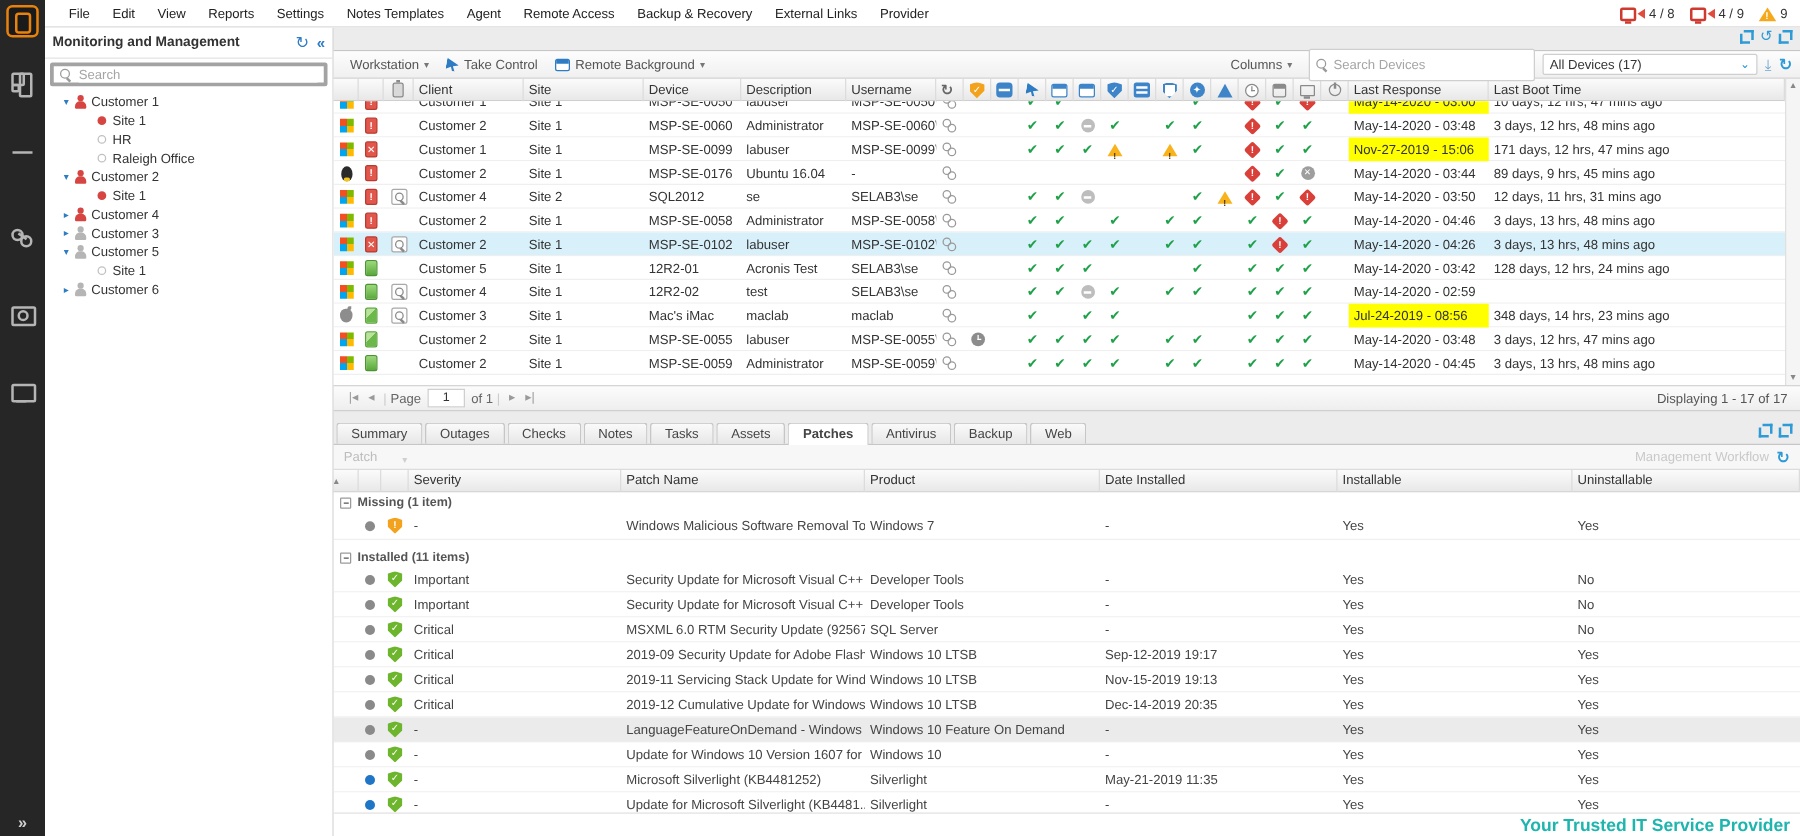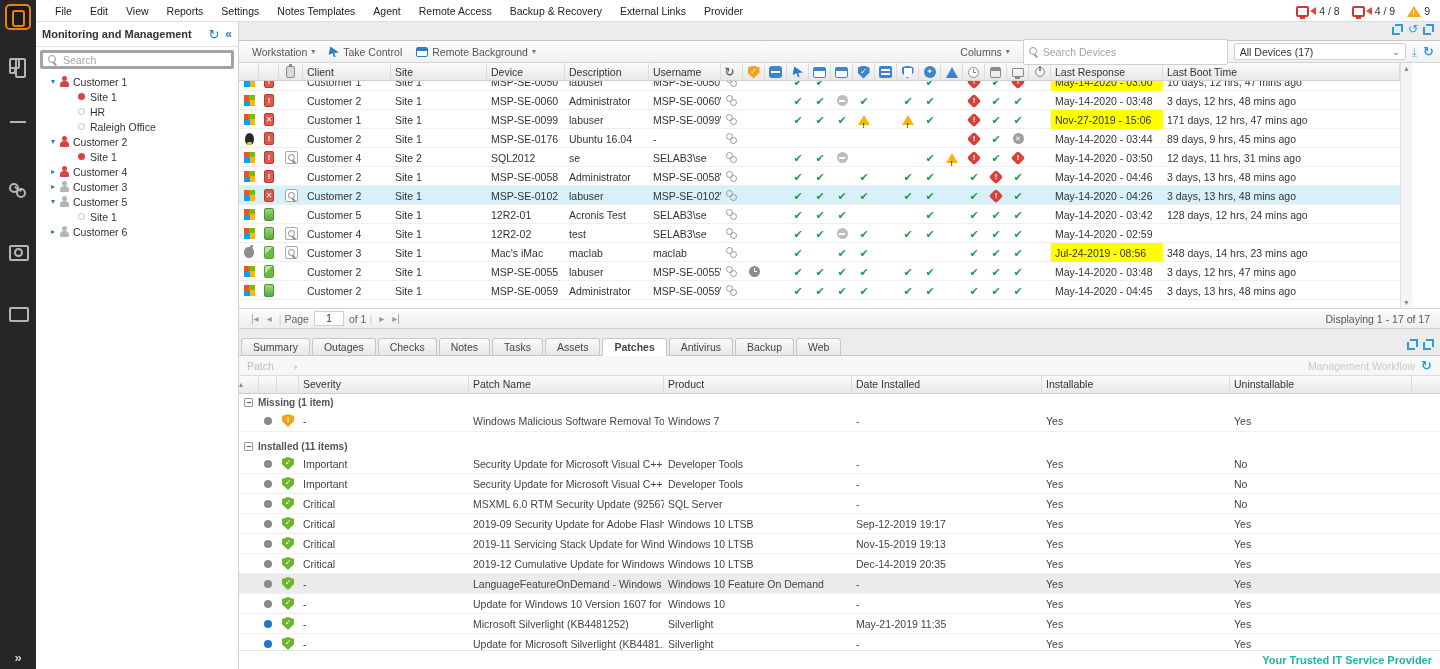--- a/index.html
+++ b/index.html
@@ -33,21 +33,21 @@
 .alert { display:flex; align-items:center; gap:3px; font-size:10.5px; color:#333; }
 .al-srv, .al-ws { width:13px; height:11px; border:2px solid #cf3a30; border-radius:2px; position:relative; }
 .al-srv::after, .al-ws::after { content:""; position:absolute; left:2px; bottom:-4px; width:5px; height:2px; background:#cf3a30; }
 .al-arrow { width:0; height:0; border-top:4px solid transparent; border-bottom:4px solid transparent; border-right:6px solid #e04b3d; margin-left:-2px; }
 .al-warn { width:0; height:0; border-left:7px solid transparent; border-right:7px solid transparent; border-bottom:11px solid #f5a81c; position:relative; }
 .al-warn i { position:absolute; left:-2px; top:2px; font-style:normal; font-weight:bold; color:#fff; font-size:8px; }
 
 .content { flex:1; display:flex; min-height:0; }
 
 
-.sidebar { width:203px; background:#fff; border-right:1px solid #cfcfcf; flex:none; display:flex; flex-direction:column; }
+.sidebar { width:231px; background:#fff; border-right:1px solid #cfcfcf; flex:none; display:flex; flex-direction:column; }
 .sb-head { height:25px; display:flex; align-items:center; padding:0 6px; border-bottom:1px solid #e4e4e4; }
 .sb-title { font-size:11px; font-weight:bold; color:#333; flex:1; }
 .sb-refresh { color:#2e7cc4; font-size:13px; margin-right:6px; cursor:pointer; }
 .sb-collapse { color:#2e7cc4; font-size:12px; font-weight:bold; cursor:pointer; }
 .sb-search { margin:3px 4px; height:19px; border:3px solid #a3a3a3; border-radius:2px; display:flex; align-items:center; padding:0 5px; background:#fff; }
 .mag-ico { width:10px; height:10px; position:relative; flex:none; }
 .mag-ico::before { content:""; position:absolute; left:0; top:0; width:6px; height:6px; border:1.5px solid #9a9a9a; border-radius:50%; }
 .mag-ico::after { content:""; position:absolute; right:1px; bottom:0; width:4px; height:1.5px; background:#9a9a9a; transform:rotate(45deg); }
 .sb-search input { border:none; outline:none; font-size:10.5px; color:#555; margin-left:5px; width:100%; font-family:inherit; }
 .sb-search input::placeholder { color:#a5a5a5; }
@@ -75,21 +75,21 @@
 .fs-ico::after { content:""; position:absolute; left:0; bottom:0; width:6px; height:6px; border-bottom:2px solid #2e9bd6; border-left:2px solid #2e9bd6; }
 .undo-ico { color:#2e9bd6; font-size:12px; line-height:11px; cursor:pointer; }
 
 .toolbar { height:22px; background:linear-gradient(#fdfdfd,#f0f0f0); border-bottom:1px solid #d5d5d5; display:flex; align-items:center; padding:0 6px; font-size:10.5px; color:#555; flex:none; position:relative; }
 .tb-item { display:flex; align-items:center; gap:4px; padding:0 7px; cursor:pointer; white-space:nowrap; }
 .caret { font-size:8px; color:#777; }
 .tc-ico { width:10px; height:10px; background:#2e7cc4; clip-path:polygon(0 0, 100% 45%, 55% 60%, 75% 100%, 55% 100%, 40% 65%, 0 90%); transform:rotate(10deg); }
 .win-ico { width:12px; height:10px; border:1.5px solid #2e7cc4; border-radius:2px; position:relative; background:#fff; }
 .win-ico::before { content:""; position:absolute; left:0; top:0; right:0; height:3px; background:#2e7cc4; }
 .tb-right { position:absolute; right:6px; display:flex; align-items:center; gap:6px;justify-content:space-between; }
-.tb-search { width:205px; height:17px; border:1px solid #cfcfcf; border-radius:2px; background:#fff; display:flex; align-items:center; padding:12px 5px; }
+.tb-search { width:181px; height:17px; border:1px solid #cfcfcf; border-radius:2px; background:#fff; display:flex; align-items:center; padding:12px 5px; }
 .tb-search input { border:none; outline:none; width:100%; font-size:10.5px; color:#555; margin-left:4px; font-family:inherit; }
 .tb-search input::placeholder { color:#a5a5a5; }
 .tb-select { width:172px; height:17px; border:1px solid #cfcfcf; border-radius:2px; background:#fff; display:flex; align-items:center; padding:0 5px; font-size:10.5px; color:#333; justify-content:space-between; cursor:pointer; }
 .blue-caret { color:#2e9bd6; font-size:9px; font-weight:bold; }
 .dl-ico { color:#6fa7cf; font-size:12px; cursor:pointer; }
 .rf-ico { color:#2e9bd6; font-size:13px; font-weight:bold; cursor:pointer; }
 
 
 .tblwrap { display:flex; flex:none; background:#fff; }
 .tblcol { width:1161px; }
@@ -186,21 +186,21 @@
 .prow { height:20px; border-bottom:1px solid #f0f0f0; font-size:10.5px; color:#444; background:#fff; }
 .prow.first { height:22px; }
 .prow.hl { background:#ebebeb; }
 .prow > div { height:100%; display:flex; align-items:center; padding-left:4px; white-space:nowrap; overflow:hidden; }
 .pdot { width:8px; height:8px; border-radius:50%; }
 .pdot.gray { background:#8a8a8a; }
 .pdot.blue { background:#1f76c6; }
 .pspacer { height:6px; background:#fff; }
 
 .footer { height:19px; background:#fff; border-top:1px solid #e2e2e2; display:flex; align-items:center; justify-content:flex-end; padding-right:8px; flex:none; }
-.tagline { color:#1db5ad; font-size:11px; font-weight:bold; }
+.tagline { color:#1db5ad; font-size:14px; font-weight:bold; }
 </style>
 </head>
 <body>
 
 <div class="app">
   <div class="rail">
     <div class="logo"></div>
     <div class="rail-icons">
       <span class="ricon ri-grid">
           <i></i>

